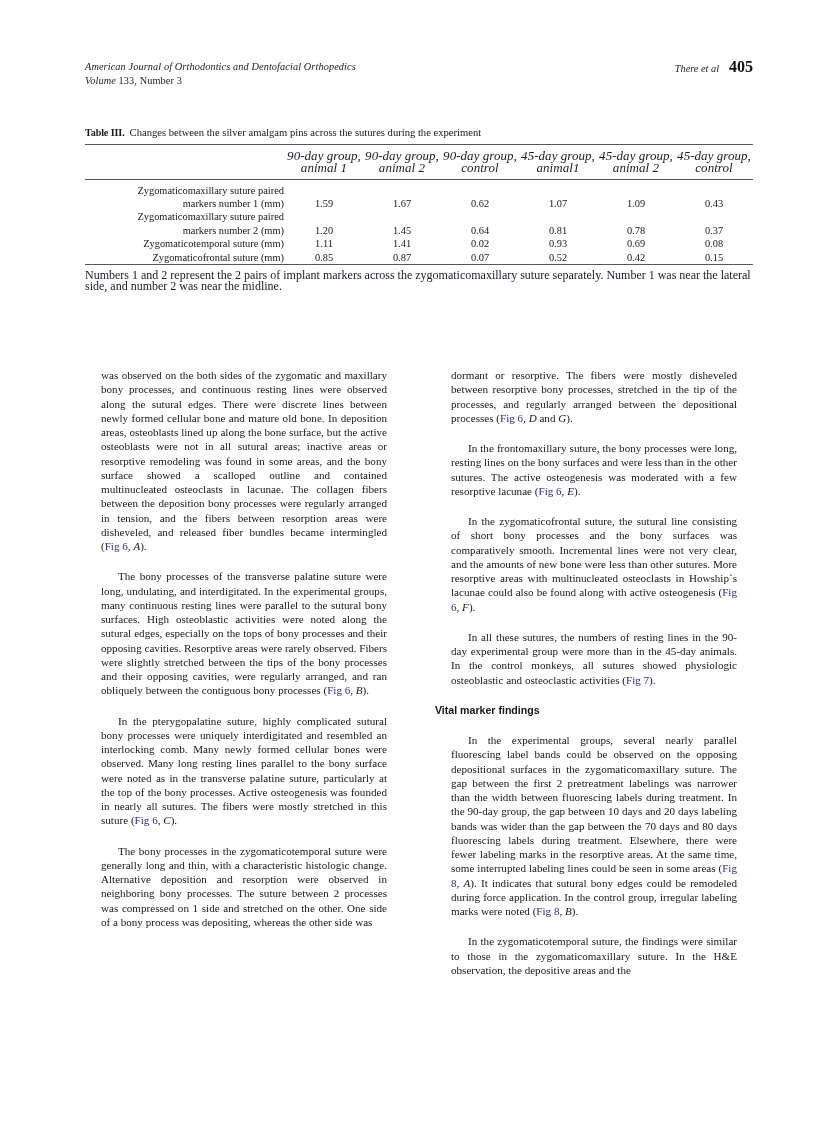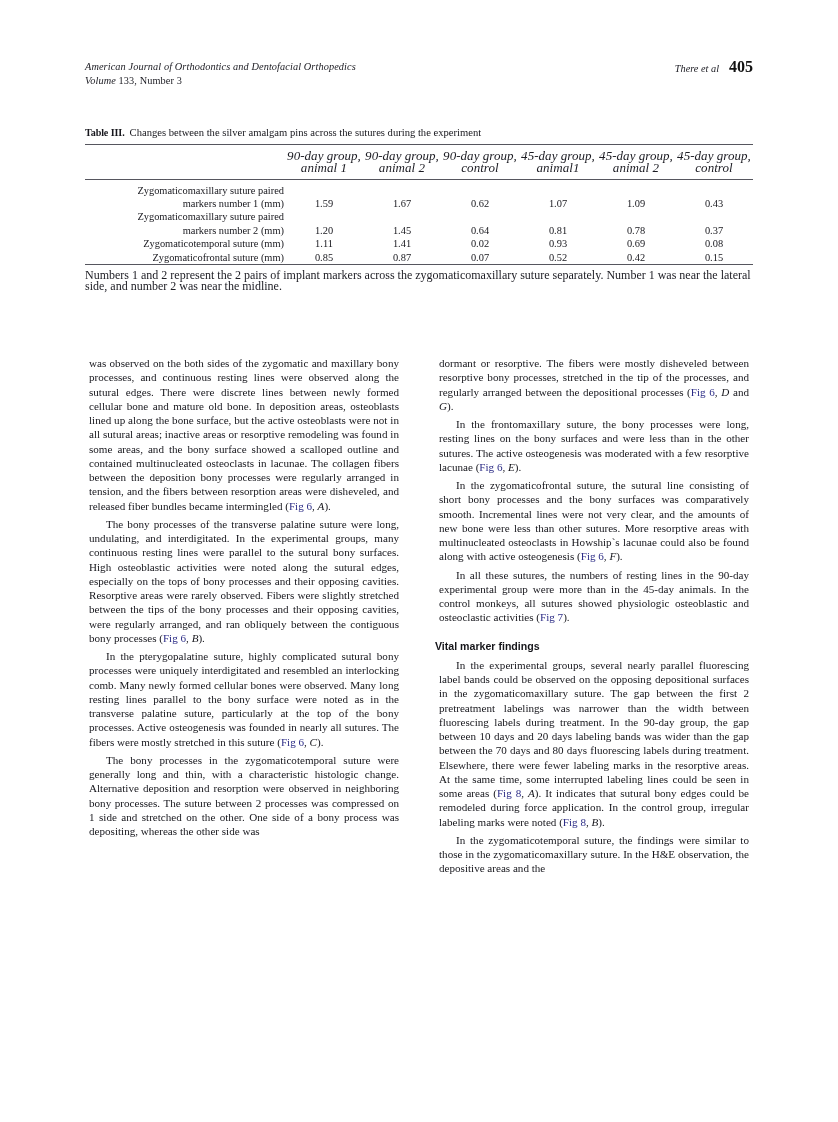--- a/index.html
+++ b/index.html
@@ -144,21 +144,21 @@
   .col {
     position: absolute;
     top: 0;
     width: 318px;
     height: 690px;
   }
   .col-left  { left: 0; }
   .col-right { left: 350px; }
 
   .col p {
-    margin: 4px;
+    margin: 16px;
     font-size: 11.1px;
     line-height: 14.25px;
     text-align: justify;
     text-justify: inter-word;
     color: #16161c;
     hyphens: none;
   }
   .col p.indent { text-indent: 17px; }
   .col p.noindent { text-indent: 0; }
 

